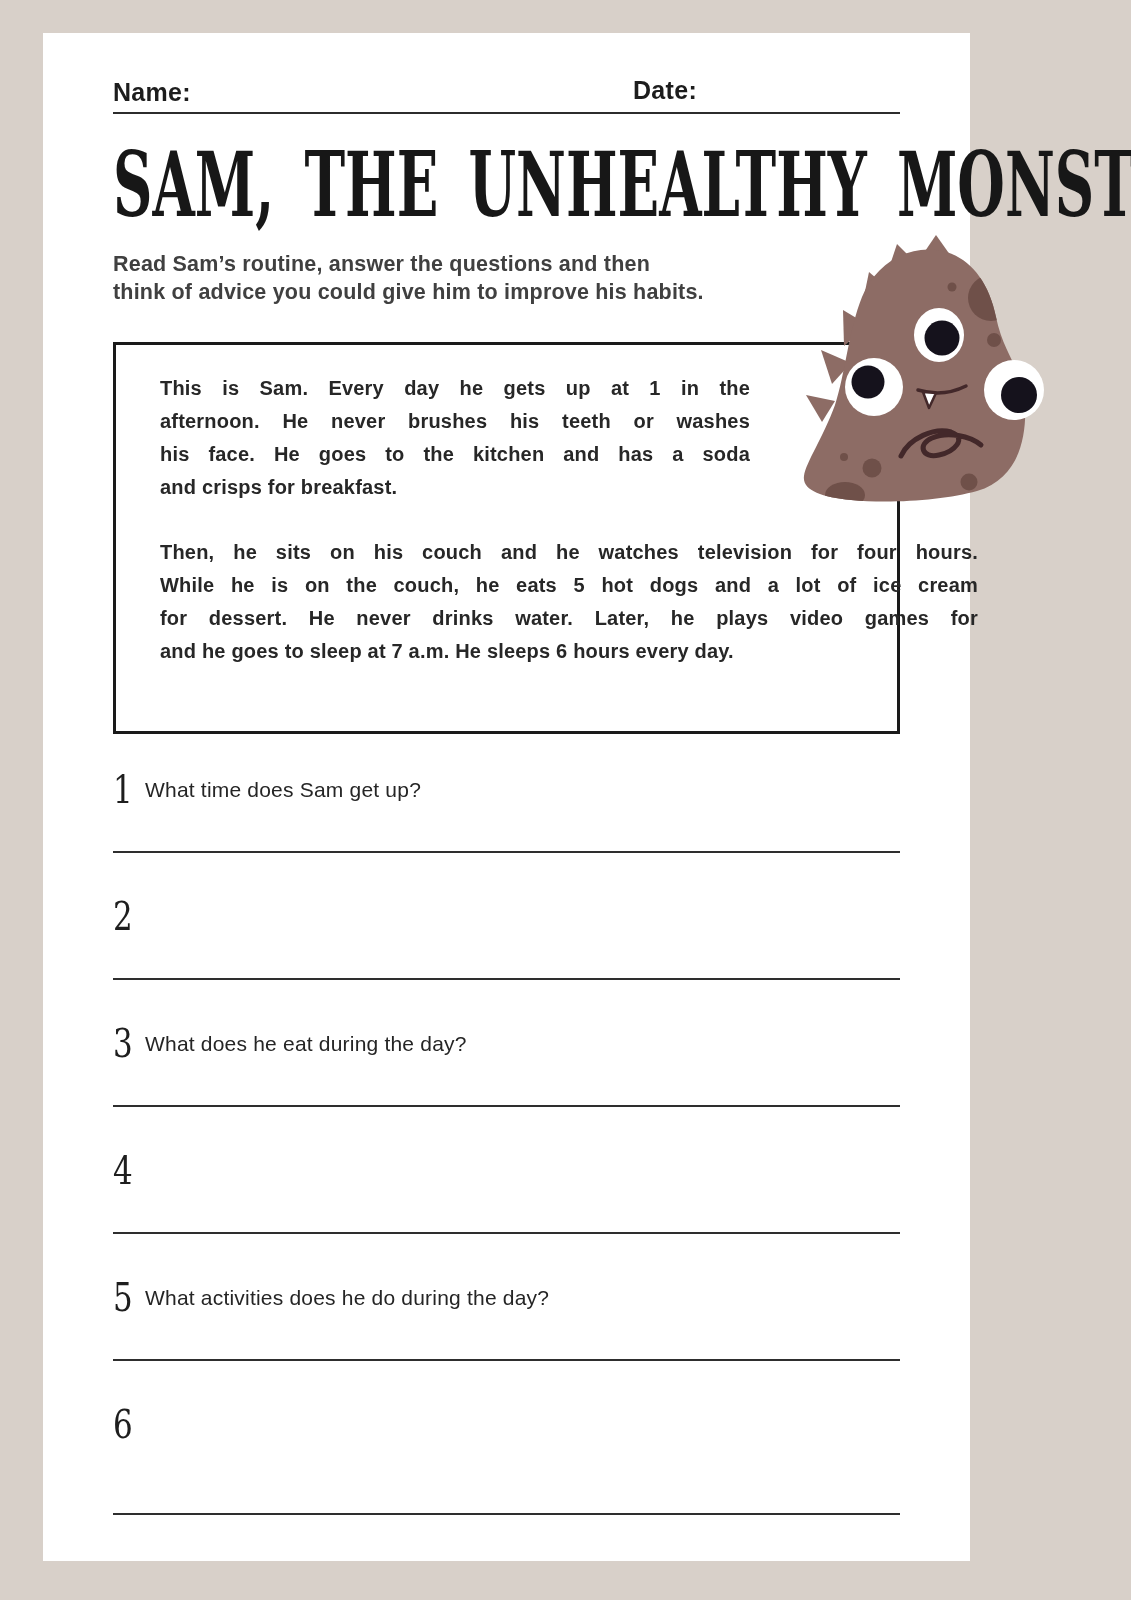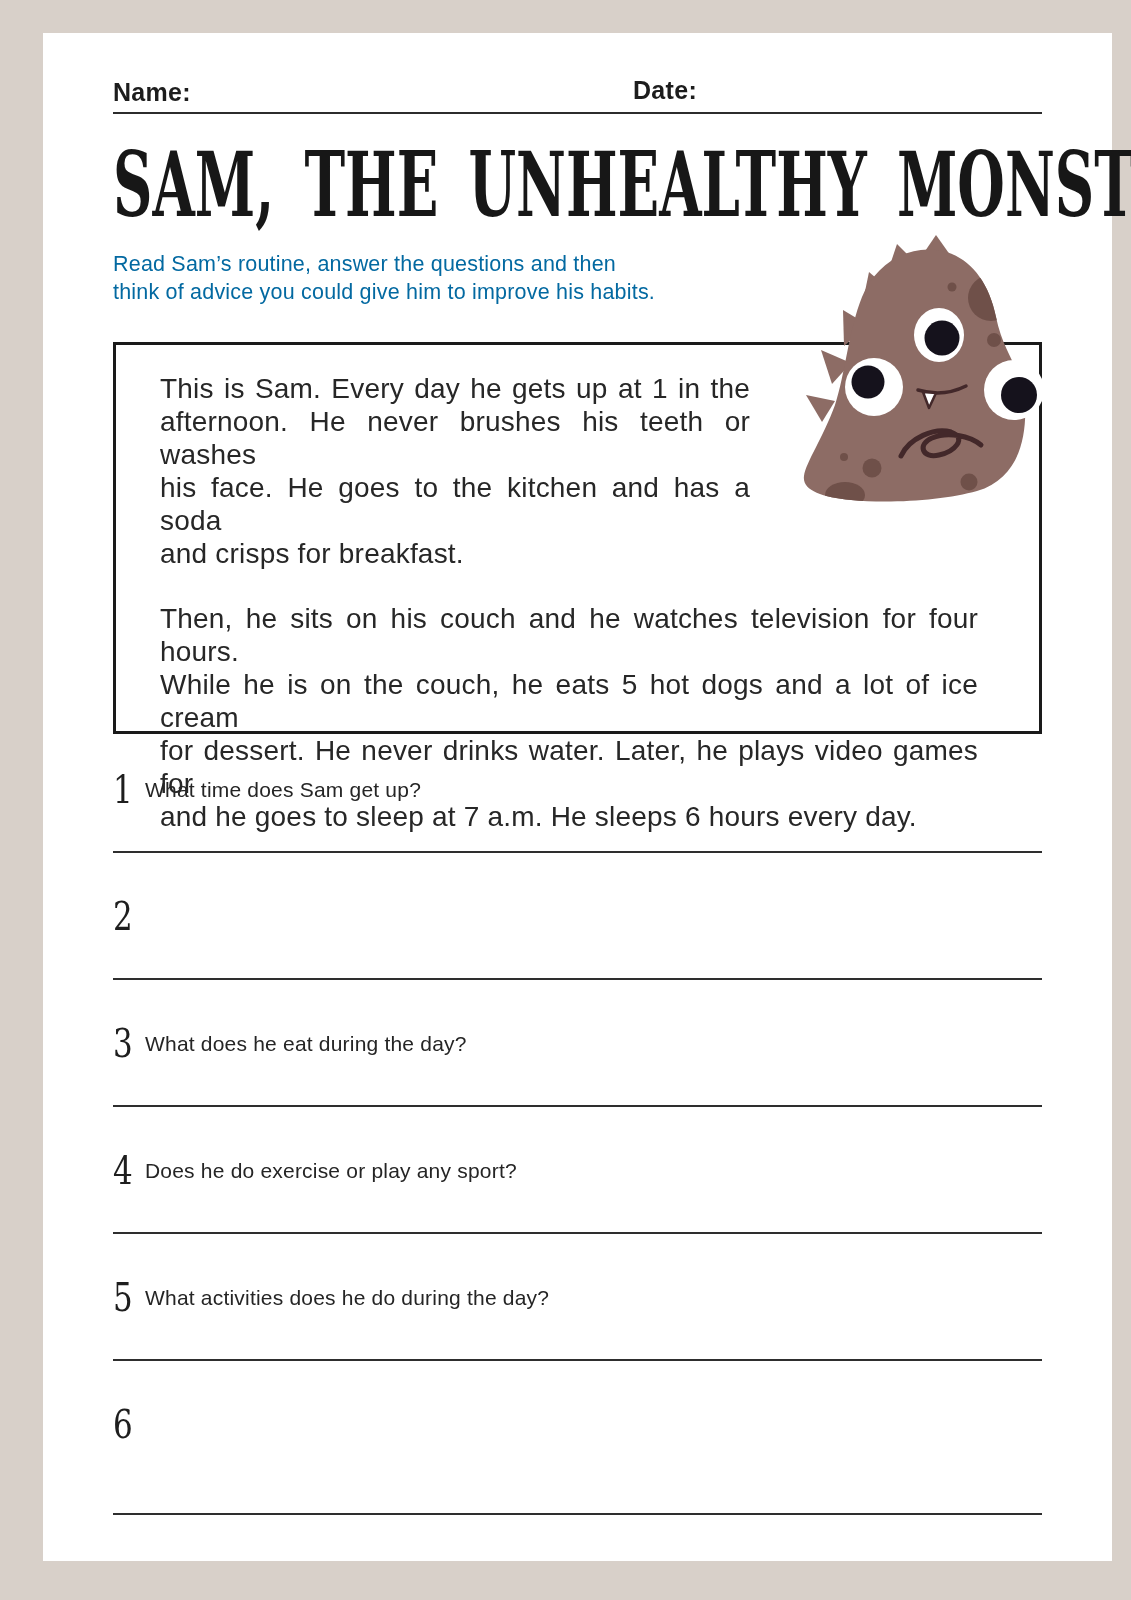--- a/index.html
+++ b/index.html
@@ -5,21 +5,21 @@
   * { margin:0; padding:0; box-sizing:border-box; }
   html,body { width:1131px; height:1600px; }
   body {
     background: var(--frame-color, #d8d0c9);
     padding: 33px 43px 39px 43px;
     font-family: "Liberation Sans", sans-serif;
     overflow: hidden;
   }
   .paper {
     position: relative;
-    width: 1069px;
+    width: 927px;
     height: 1528px;
     background: var(--paper-color, #ffffff);
     padding: 0 70px;
   }
   
   .fields-row { position: relative; padding-top: 45px; height: 70px; }
   .field-label { font-size: 25px; font-weight: 600; color: #1d1d1d; letter-spacing: .3px; }
   .date-label { position: absolute; left: 520px; top: 43px; }
   .header-underline { height: 2px; background: #2c2c2c; margin-top: 9px; }
   
@@ -34,33 +34,33 @@
     color: #171717;
     word-spacing: 16px;
     letter-spacing: 0px;
     transform: scale(0.70, 1.15);
     transform-origin: 0 50%;
   }
   
   .instructions {
     margin-top: 24px;
     font-size: 21.5px;
-    font-weight: 400;
+    font-weight: 700;
     line-height: 28px;
-    color: #0369a1;
+    color: #404040;
     letter-spacing: .2px;
   }
   
   .passage-box {
     margin-top: 36px;
     border: 3px solid #1a1a1a;
     padding: 27px 40px 30px 44px;
     height: 392px;
   }
-  .passage { font-size: 28px; color: #272727; letter-spacing: .2px; }
+  .passage { font-size: 20px; color: #272727; letter-spacing: .2px; font-weight: bold; }
   .p1 { width: 590px; margin-bottom: 32px; }
   .p-line { line-height: 33px; text-align: justify; text-align-last: justify; }
   .p-line.last { text-align: center; text-align-last: left; }
   .p2 { width: 818px; }
   
   .monster-wrap { position: absolute; left: 752px; top: 199px; width: 255px; height: 281px; }
   
   .questions { margin-top: 38px; }
   .q-row { display: flex; align-items: flex-start; }
   .q-num {
@@ -162,21 +162,20 @@
     <div class="answer-line"></div>
 
     <div class="q-row">
       <span class="q-num">3</span>
       <span class="q-text">What does he eat during the day?</span>
     </div>
     <div class="answer-line"></div>
 
     <div class="q-row">
       <span class="q-num">4</span>
-      <span class="q-text">Does he do exercise or play any sport?</span>
     </div>
     <div class="answer-line"></div>
 
     <div class="q-row">
       <span class="q-num">5</span>
       <span class="q-text">What activities does he do during the day?</span>
     </div>
     <div class="answer-line"></div>
 
     <div class="q-row">

